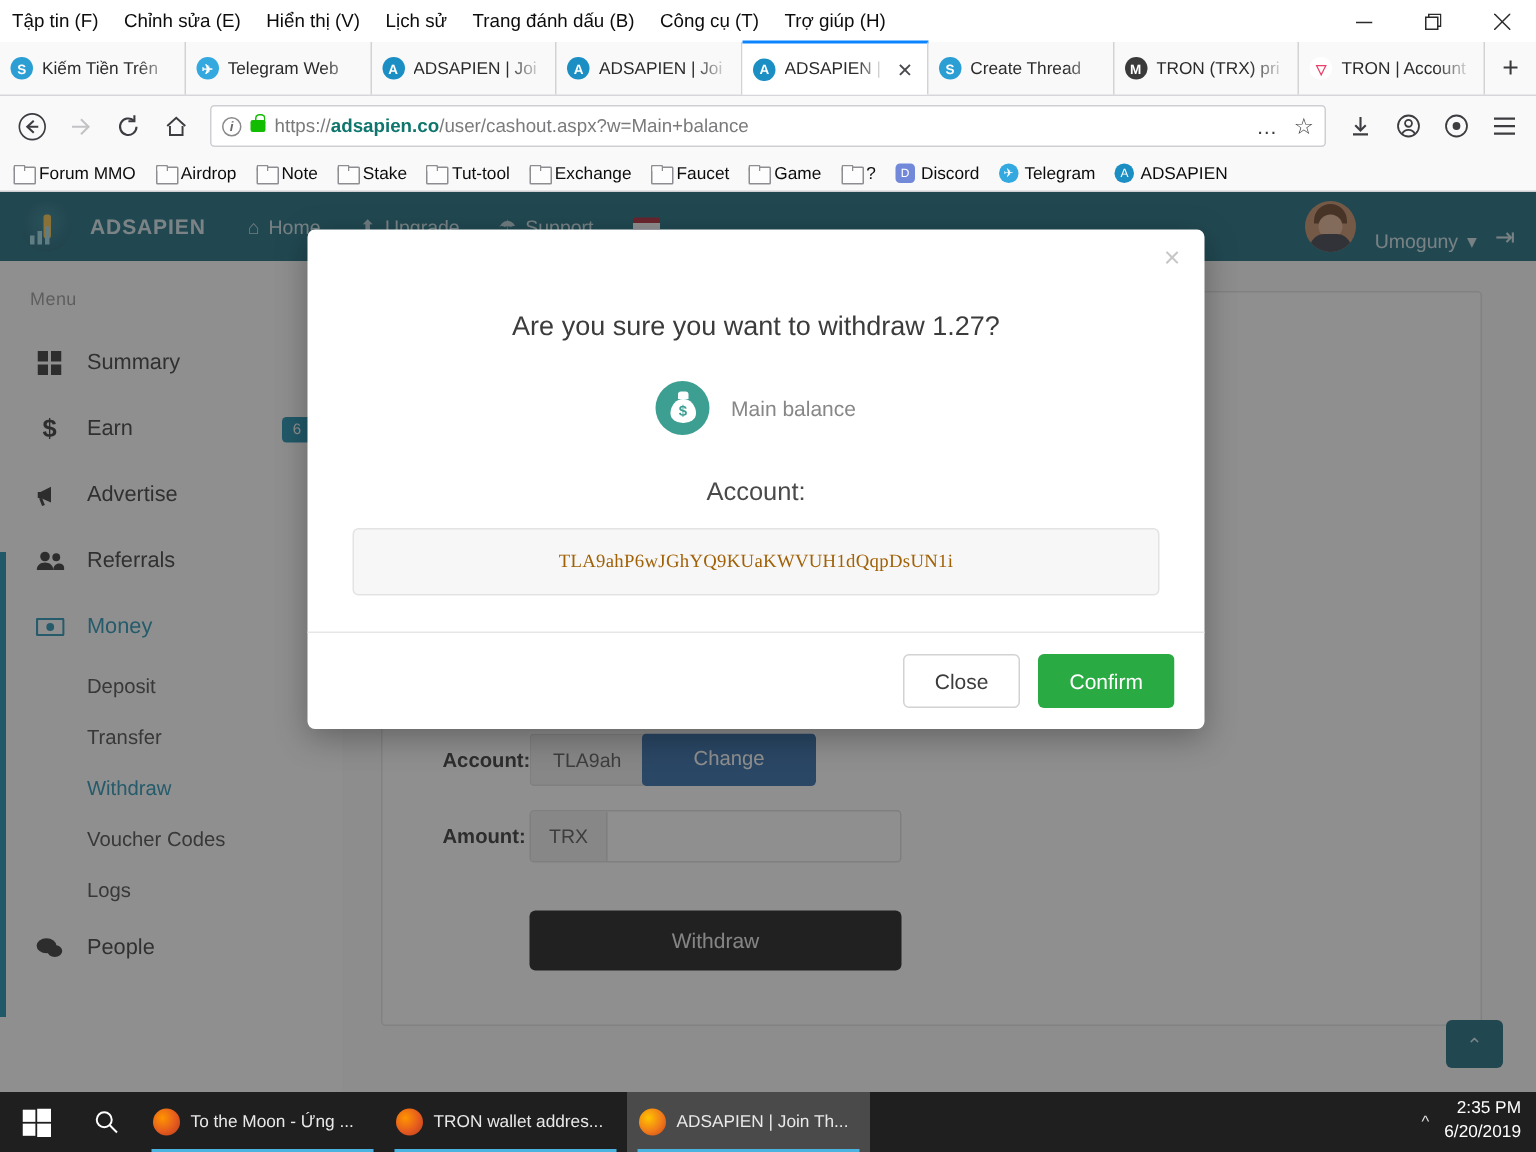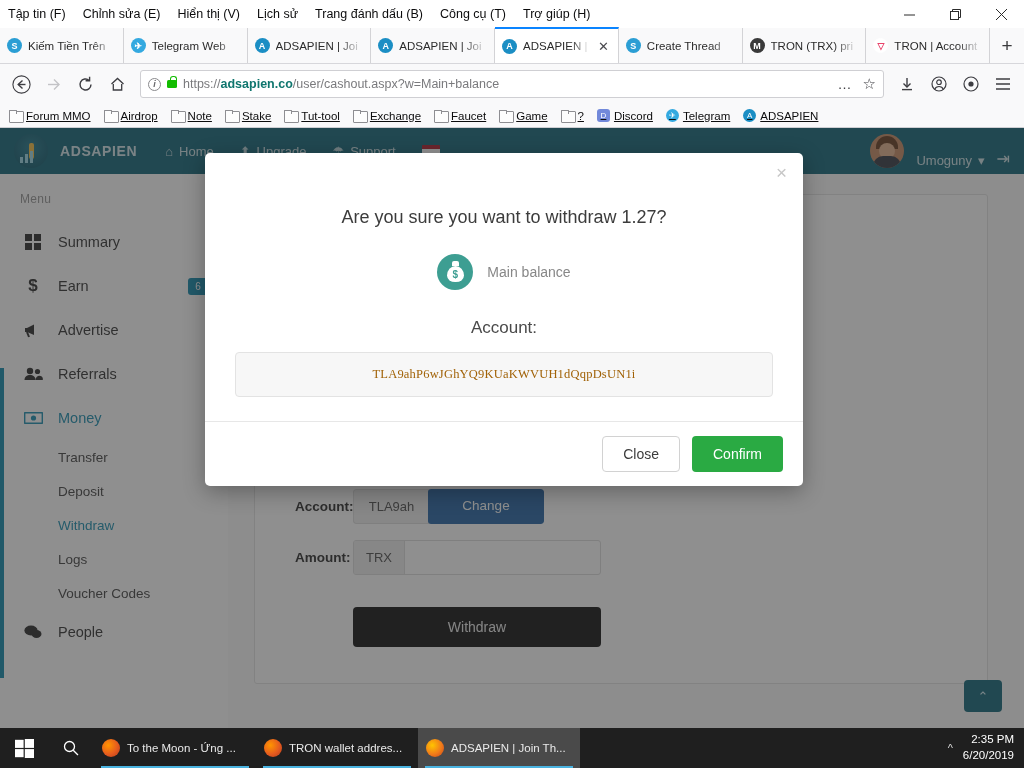--- a/index.html
+++ b/index.html
@@ -95,21 +95,20 @@
     font-size: 9px; display: flex; align-items: center; justify-content: center; font-style: italic; font-weight: bold;}
   .udots { color: #3c3c41; font-size: 14px; letter-spacing: 1px; padding: 0 4px; }
   .star { color: #3c3c41; font-size: 15px; }
 
   
   .bookmarks {
     height: 24px; background: #f9f9fa;
     display: flex; align-items: center; gap: 3px;
     padding: 0 4px; font-size: 11.5px; color: #0c0c0d;
     border-bottom: 1px solid #cfcfd3;
-    text-decoration: underline;
   }
   .bm { display: flex; align-items: center; gap: 4px; padding: 2px 5px; border-radius: 2px; white-space: nowrap; }
   .folder-ico { width: 13px; height: 11px; position: relative; flex: 0 0 13px; }
   .folder-ico::before {
     content:''; position:absolute; left:0; top:1px; width:13px; height:10px;
     border: 1px solid #8e8e92; border-radius: 1px; background: #fdfdfd;
   }
   .folder-ico::after {
     content:''; position:absolute; left:0; top:0px; width:6px; height:3px;
     border: 1px solid #8e8e92; border-bottom:none; border-radius: 1px 1px 0 0; background: #fdfdfd;
@@ -540,33 +539,33 @@
           <span class="s-ico">
             <svg width="19" height="12" viewBox="0 0 19 12">
                 <rect x="0.6" y="0.6" width="17.8" height="10.8" rx="1" fill="none" stroke="#2392b3" stroke-width="1.6"></rect>
                 <circle cx="9.5" cy="6" r="2.6" fill="#2392b3"></circle>
               </svg>
           </span>
           <span>Money</span>
         </div>
 
         <div class="s-sub">
+            <span>Deposit</span>
+          </div>
+        <div class="s-sub">
             <span>Transfer</span>
-          </div>
-        <div class="s-sub">
-            <span>Deposit</span>
           </div>
         <div class="s-sub active">
             <span>Withdraw</span>
           </div>
         <div class="s-sub">
+            <span>Voucher Codes</span>
+          </div>
+        <div class="s-sub">
             <span>Logs</span>
-          </div>
-        <div class="s-sub">
-            <span>Voucher Codes</span>
           </div>
 
         <div class="s-item">
           <span class="s-ico">
             <svg width="18" height="14" viewBox="0 0 18 14">
                 <ellipse cx="7" cy="5.5" rx="6.6" ry="5" fill="#333"></ellipse>
                 <ellipse cx="12.5" cy="9" rx="5" ry="4" fill="#333"></ellipse>
               </svg>
           </span>
           <span>People</span>

